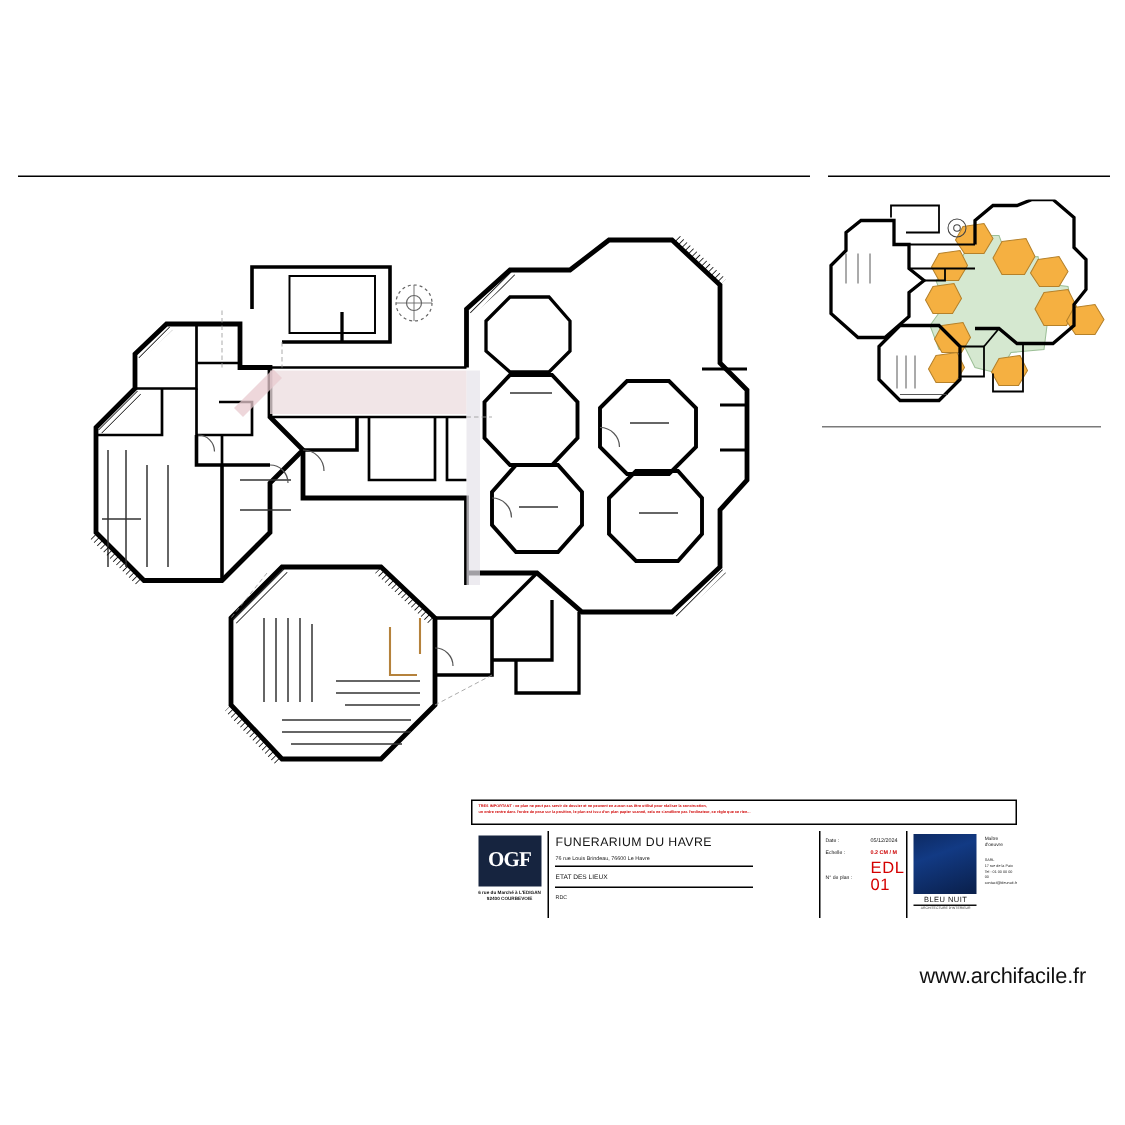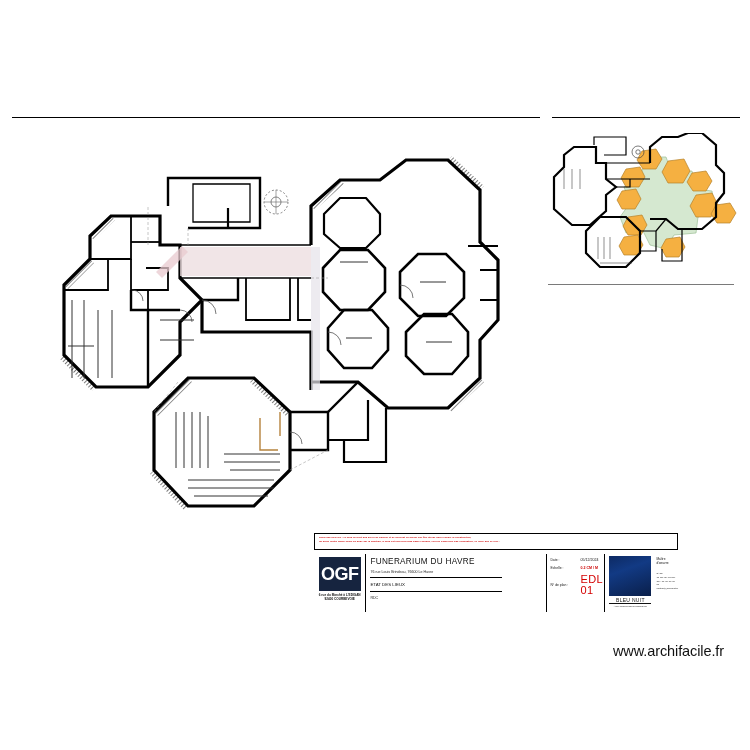--- a/index.html
+++ b/index.html
@@ -76,22 +76,22 @@
     display: flex; flex-direction: column;
     align-items: center; justify-content: flex-start;
     padding-top: 3px;
   }
   #ogf-logo {
     width: 42px; height: 34px;
     background: #16243f;
     display: flex; align-items: center; justify-content: center;
   }
   #ogf-mark {
-    color: #fff; font-size: 18px; font-weight: 700;
-    letter-spacing: -.5px; font-family: Liberation Sans, sans-serif;
+    color: #fff; font-size: 14px; font-weight: 700;
+    letter-spacing: -.5px; font-family: Liberation Serif, serif;
   }
   #ogf-addr {
     margin-top: 2px; text-align: center;
     font-size: 3.1px; line-height: 1.45; color: #111;
     white-space: pre-line; font-weight: 700;
   }
 
   
   #cell-project {
     width: 140px;

